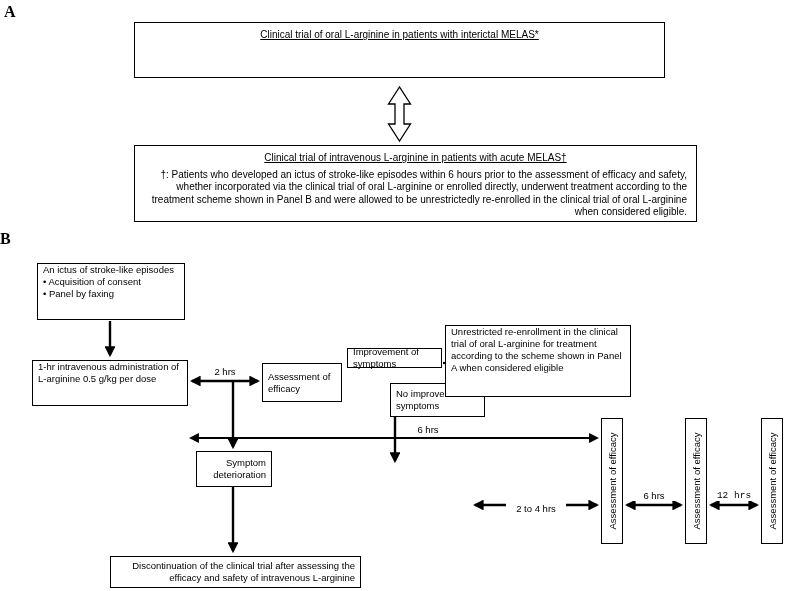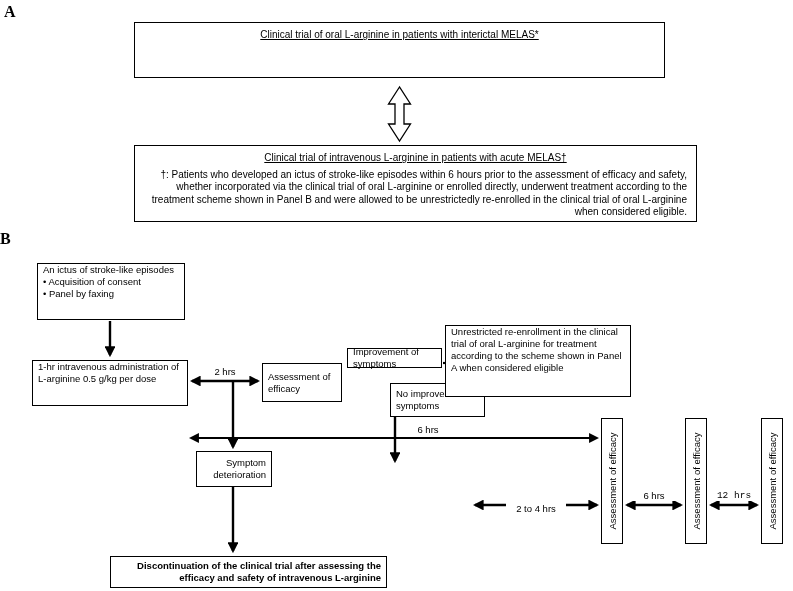--- a/index.html
+++ b/index.html
@@ -133,21 +133,21 @@
   <div class="vbox" style="left:601px; top:418px; width:22px; height:126px;">
     <span>Assessment of efficacy</span>
   </div>
   <div class="vbox" style="left:685px; top:418px; width:22px; height:126px;">
     <span>Assessment of efficacy</span>
   </div>
   <div class="vbox" style="left:761px; top:418px; width:22px; height:126px;">
     <span>Assessment of efficacy</span>
   </div>
 
-  <div class="box vcenter hcenter" style="left:110px; top:556px; width:277px; height:32px;font-weight:bold;">Discontinuation of the clinical trial after assessing the efficacy and safety of intravenous L-arginine</div>
+  <div class="box vcenter hcenter" style="left:110px; top:556px; width:251px; height:32px;">Discontinuation of the clinical trial after assessing the efficacy and safety of intravenous L-arginine</div>
 
   <div class="interval" style="left:201px; top:366px; width:48px;">2 hrs</div>
   <div class="interval" style="left:406px; top:424px; width:44px;">6 hrs</div>
   <div class="interval" style="left:506px; top:490px; width:60px;margin-top:13px;">2 to 4 hrs</div>
   <div class="interval" style="left:632px; top:490px; width:44px;">6 hrs</div>
   <div class="interval" style="left:712px; top:490px; width:44px;font-family:Liberation Mono, monospace;">12 hrs</div>
 
 </div>
 
 </body></html>

